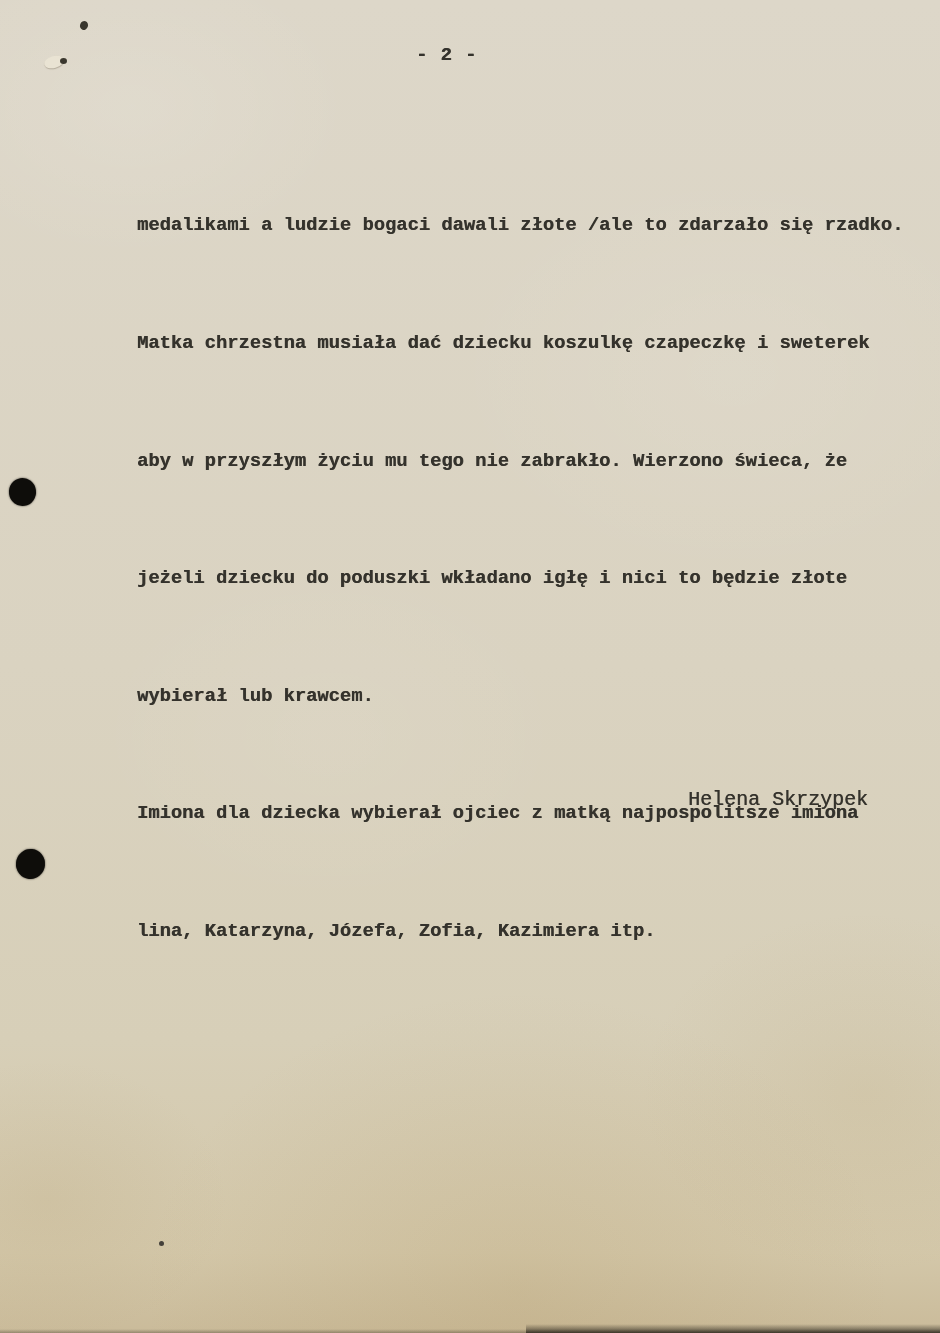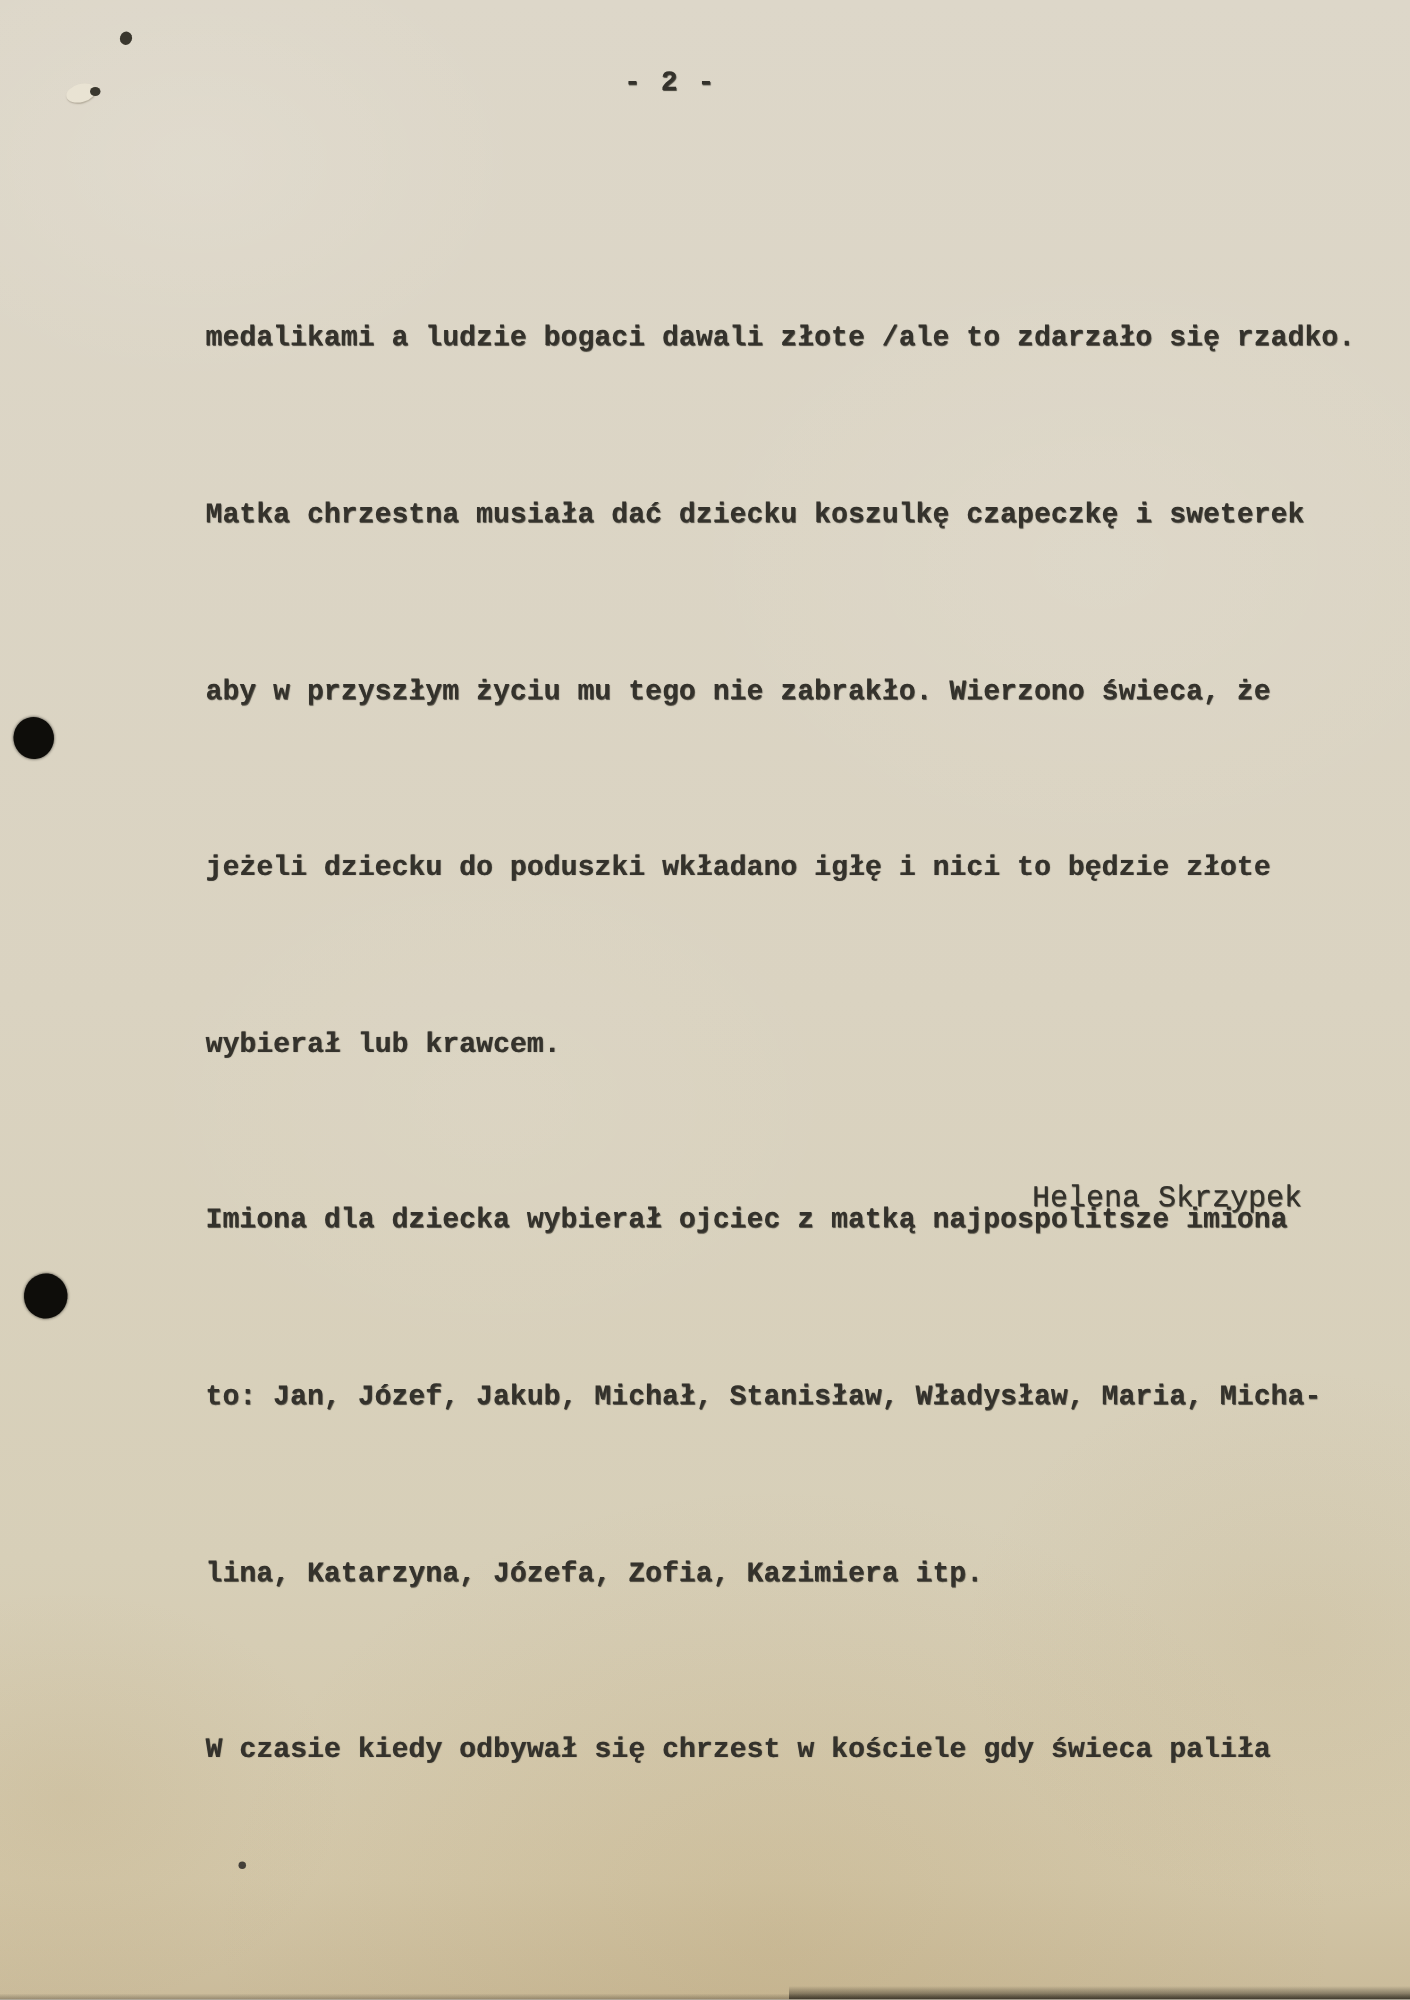--- a/index.html
+++ b/index.html
@@ -103,23 +103,21 @@
 
   <div class="page-number">- 2 -</div>
 
   <div class="text-body">
     <div class="typewritten-line">medalikami a ludzie bogaci dawali złote /ale to zdarzało się rzadko.</div>
     <div class="typewritten-line">Matka chrzestna musiała dać dziecku koszulkę czapeczkę i sweterek</div>
     <div class="typewritten-line">aby w przyszłym życiu mu tego nie zabrakło. Wierzono świeca, że</div>
     <div class="typewritten-line">jeżeli dziecku do poduszki wkładano igłę i nici to będzie złote</div>
     <div class="typewritten-line">wybierał lub krawcem.</div>
     <div class="typewritten-line">Imiona dla dziecka wybierał ojciec z matką najpospolitsze imiona</div>
-    <div class="typewritten-line">to: Jan, Józef, Jakub, Michał, Stanisław, Władysław, Maria, Micha-</div>
     <div class="typewritten-line">lina, Katarzyna, Józefa, Zofia, Kazimiera itp.</div>
-    <div class="typewritten-line">W czasie kiedy odbywał się chrzest w kościele gdy świeca paliła</div>
     
     
     
     
     
     
   </div>
 
   <div class="signature">Helena Skrzypek</div>
 

